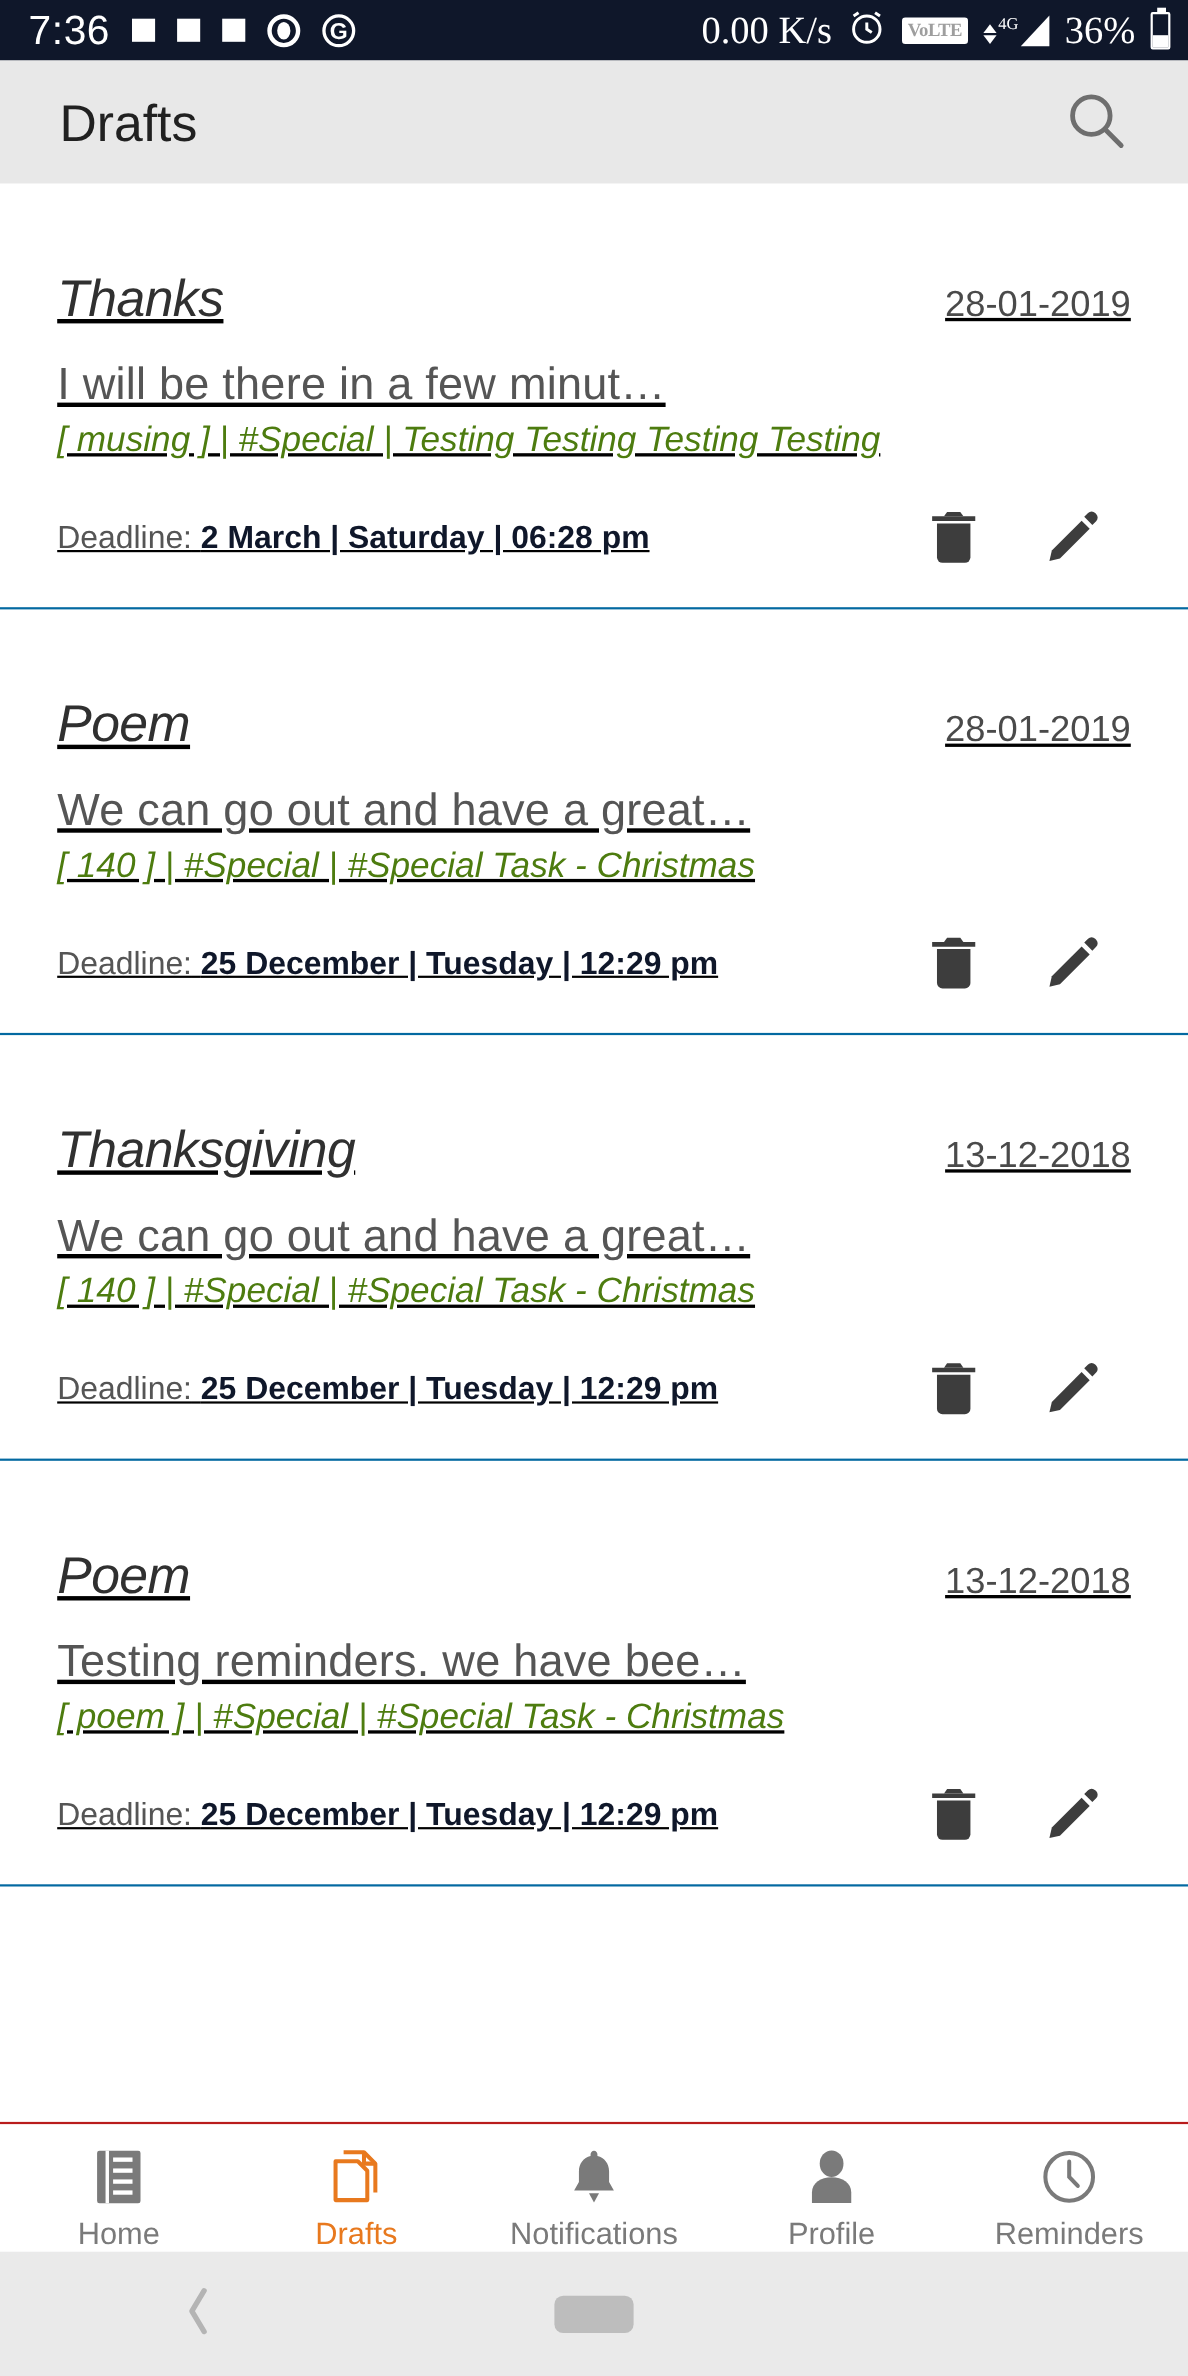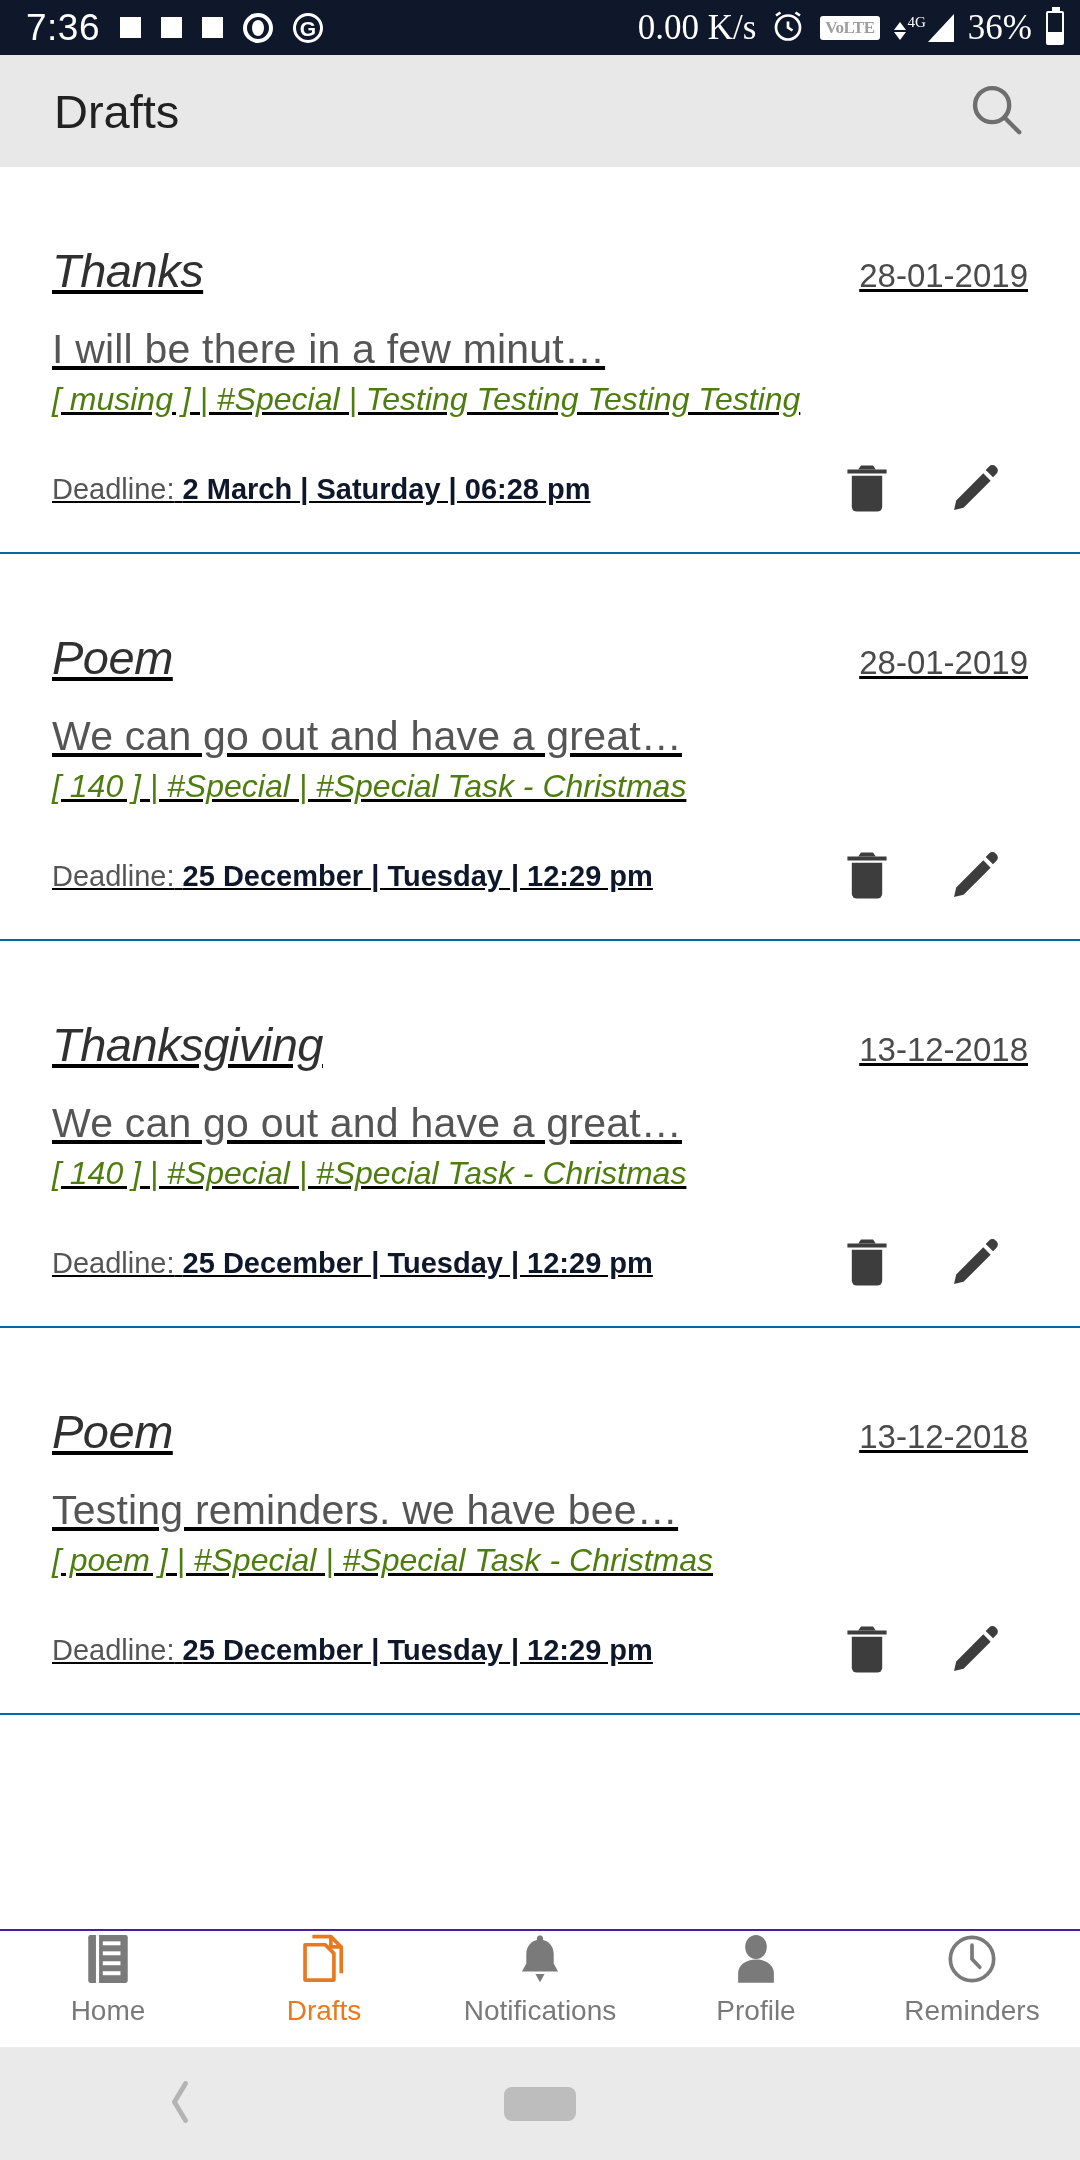--- a/index.html
+++ b/index.html
@@ -87,22 +87,22 @@
   }
   .deadline { font-size:29px; color:#444; font-stretch:condensed; }
   .deadline .lbl { font-weight:300; color:#555; }
   .deadline .val { font-weight:700; color:#0f172a; }
   .actions { display:flex; align-items:center; gap:40px; padding-right:16px; }
   .act-btn { width:70px; height:70px; display:flex; align-items:center; justify-content:center; }
 
   
   .bottomnav {
     position:absolute; left:0; right:0; bottom:113px; height:118px;
-    background:#ffffff; border-top:2px solid #4c1d95;
-    display:flex; align-items:flex-start;margin-top:28px;
+    background:#ffffff; border-top:2px solid #b91c1c;
+    display:flex; align-items:flex-end;margin-top:28px;
   }
   .nav-item {
     flex:1; display:flex; flex-direction:column; align-items:center; justify-content:center; gap:8px;
   }
   .nav-label { font-size:28px; color:#7a7a7a; font-stretch:condensed; }
   .nav-item.active .nav-label { color:#e8791e; }
   .nav-ico { height:56px; display:flex; align-items:center; justify-content:center; }
 
   
   .sysnav {

